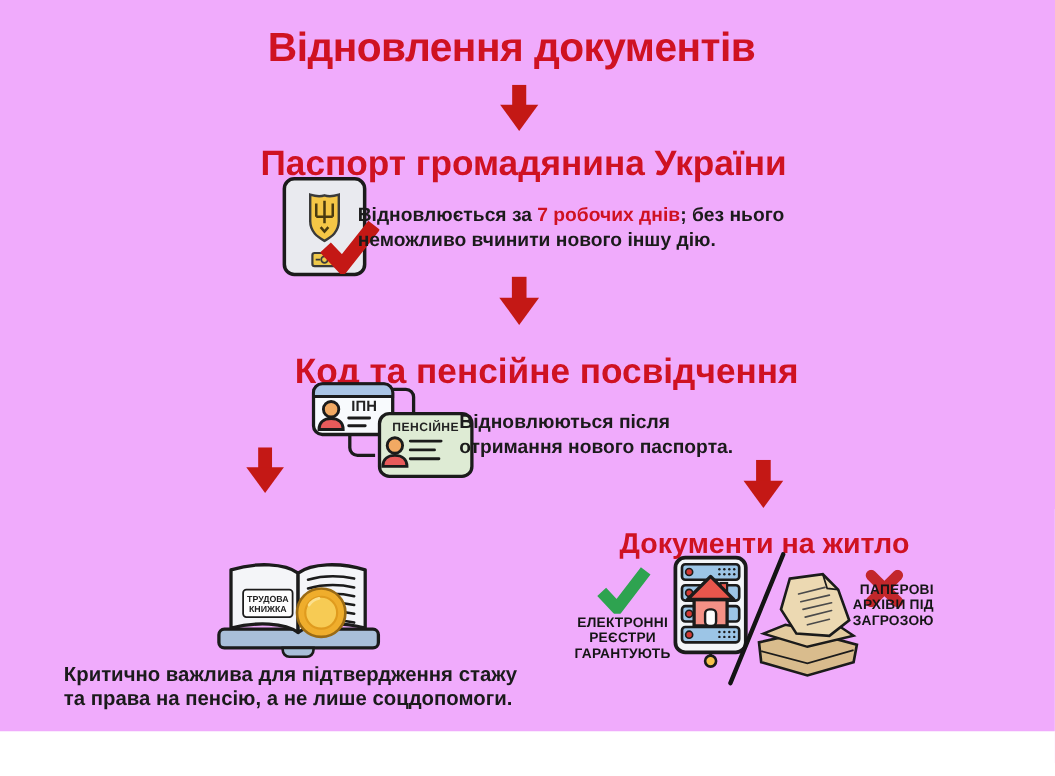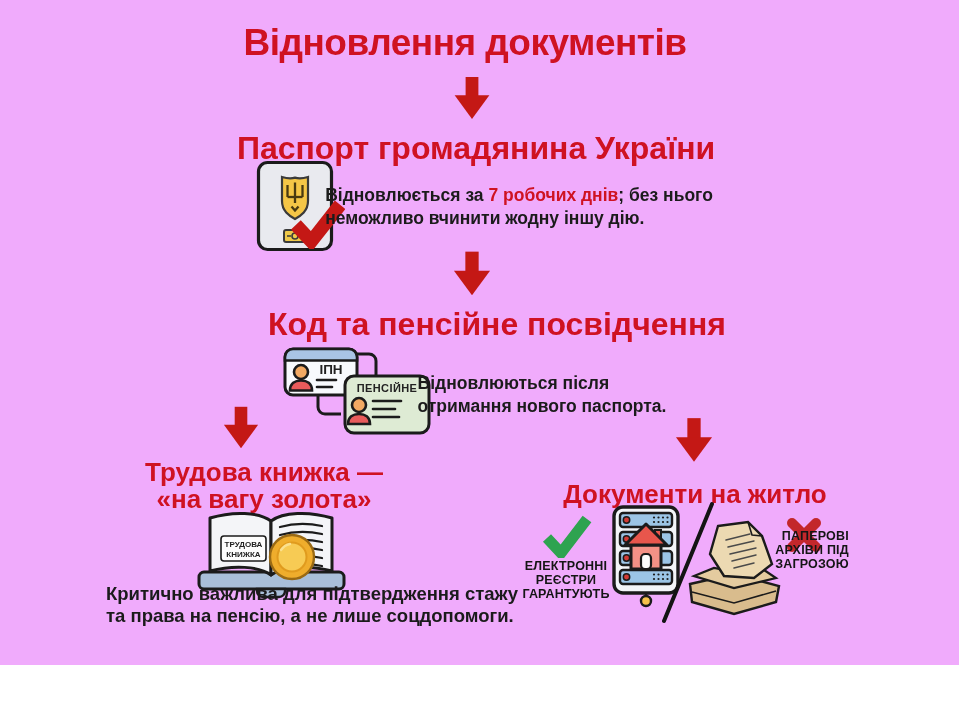--- a/index.html
+++ b/index.html
@@ -58,31 +58,31 @@
     </svg>
   </div>
   <div class="abs" style="left:291px;top:199px;">
     <svg width="54" height="50" viewBox="0 0 56 52">
       <path d="M5,27 L21,44 L51,6" fill="none" stroke="#C41815" stroke-width="14" stroke-linecap="butt" stroke-linejoin="miter"></path>
     </svg>
   </div>
 
   <div class="abs cx desc desc-18" style="left:519px;top:184px;">
     <div><span>Відновлюється за </span><span class="hl-red">7 робочих днів</span><span>; без нього</span></div>
-    <div>неможливо вчинити жодну іншу дію.</div>
+    <div>неможливо вчинити нового іншу дію.</div>
   </div>
 
   <div class="abs cx" style="left:472px;top:251px;">
     <svg width="38" height="45" viewBox="0 0 40 46">
       <rect x="13" y="0" width="14" height="21" fill="#C41815"></rect>
       <polygon points="1,20 39,20 20,46" fill="#C41815"></polygon>
     </svg>
   </div>
 
-  <div class="abs cx red-heading h2" style="left:497px;top:306px;">Код та пенсійне посвідчення</div>
+  <div class="abs cx red-heading h2" style="left:497px;top:319px;">Код та пенсійне посвідчення</div>
 
   <div class="abs" style="left:283px;top:347px;">
     <svg width="148" height="88" viewBox="0 0 148 88">
       <g fill="none" stroke="#1b1b1b">
         <path d="M74,7 h12 a7,7 0 0 1 7,7 v14" stroke-width="3"></path>
         <path d="M35,46 v14 a7,7 0 0 0 7,7 h16" stroke-width="3"></path>
       </g>
       <rect x="2" y="2" width="72" height="46" rx="8" fill="#F8FAFD" stroke="#1b1b1b" stroke-width="3"></rect>
       <path d="M2,13.5 v-3.5 a8,8 0 0 1 8,-8 h56 a8,8 0 0 1 8,8 v3.5 Z" fill="#A9C4E5" stroke="#1b1b1b" stroke-width="2.6"></path>
       <text x="48" y="27" font-size="13.5" font-weight="bold" fill="#222" text-anchor="middle">ІПН</text>
@@ -115,24 +115,20 @@
       <polygon points="1,20 39,20 20,46" fill="#C41815"></polygon>
     </svg>
   </div>
   <div class="abs cx" style="left:694px;top:417px;">
     <svg width="38" height="46" viewBox="0 0 40 46">
       <rect x="13" y="0" width="14" height="21" fill="#C41815"></rect>
       <polygon points="1,20 39,20 20,46" fill="#C41815"></polygon>
     </svg>
   </div>
 
-  <div class="abs cx red-heading h2b" style="left:264px;top:459px;">
-    <div>Трудова книжка —</div>
-    <div>«на вагу золота»</div>
-  </div>
 
   <div class="abs" style="left:187px;top:509px;">
     <svg width="168" height="92" viewBox="0 0 168 92">
       <rect x="12" y="63" width="145" height="17" rx="5" fill="#A9BFD9" stroke="#1b1b1b" stroke-width="3"></rect>
       <path d="M70,80 h28 v2 a6,6 0 0 1 -6,6 h-16 a6,6 0 0 1 -6,-6 Z" fill="#A9BFD9" stroke="#1b1b1b" stroke-width="2.4"></path>
       <path d="M84,12 C72,3 46,2 23,9 L23,62 C46,56 72,57 84,66 Z" fill="#F4F5F8" stroke="#1b1b1b" stroke-width="3" stroke-linejoin="round"></path>
       <path d="M84,12 C96,3 122,2 145,9 L145,62 C122,56 96,57 84,66 Z" fill="#F4F5F8" stroke="#1b1b1b" stroke-width="3" stroke-linejoin="round"></path>
       <g stroke="#1b1b1b" stroke-width="2.3" fill="none" stroke-linecap="round">
         <path d="M93,18 c14,-4 28,-4 42,-1"></path>
         <path d="M93,26 c14,-4 28,-4 42,-1"></path>
@@ -145,21 +141,21 @@
       <text x="56.5" y="38" font-size="8" font-weight="bold" text-anchor="middle" fill="#222">ТРУДОВА</text>
       <text x="56.5" y="47.5" font-size="8" font-weight="bold" text-anchor="middle" fill="#222">КНИЖКА</text>
       <g>
         <circle cx="105" cy="48" r="22" fill="#EFAD2C" stroke="#9A6A14" stroke-width="2.4"></circle>
         <circle cx="105" cy="48" r="14.5" fill="#F7CB54" stroke="#E09B1E" stroke-width="2"></circle>
         <path d="M94,41 a14,14 0 0 1 9,-6" stroke="#FBE08E" stroke-width="2.5" fill="none" stroke-linecap="round"></path>
       </g>
     </svg>
   </div>
 
-  <div class="abs cx desc desc-19" style="left:264px;top:583px;margin-left:48px;">
+  <div class="abs cx desc desc-19" style="left:264px;top:602px;">
     <div>Критично важлива для підтвердження стажу</div>
     <div>та права на пенсію, а не лише соцдопомоги.</div>
   </div>
 
   <div class="abs cx red-heading h2b" style="left:695px;top:468px;margin-top:13px;">Документи на житло</div>
 
   <div class="abs" style="left:542px;top:514px;">
     <svg width="50" height="44" viewBox="0 0 50 44">
       <path d="M5,24 L19,39 L45,5" fill="none" stroke="#2EA350" stroke-width="11" stroke-linecap="butt" stroke-linejoin="miter"></path>
     </svg>

